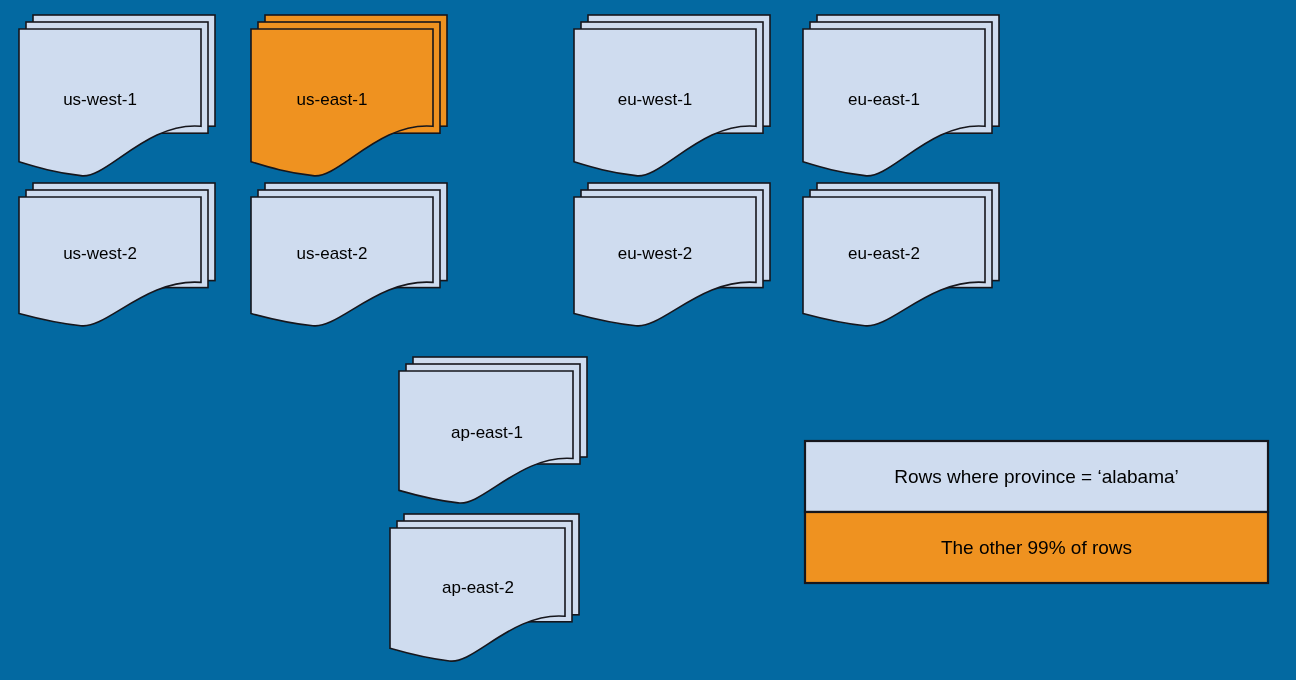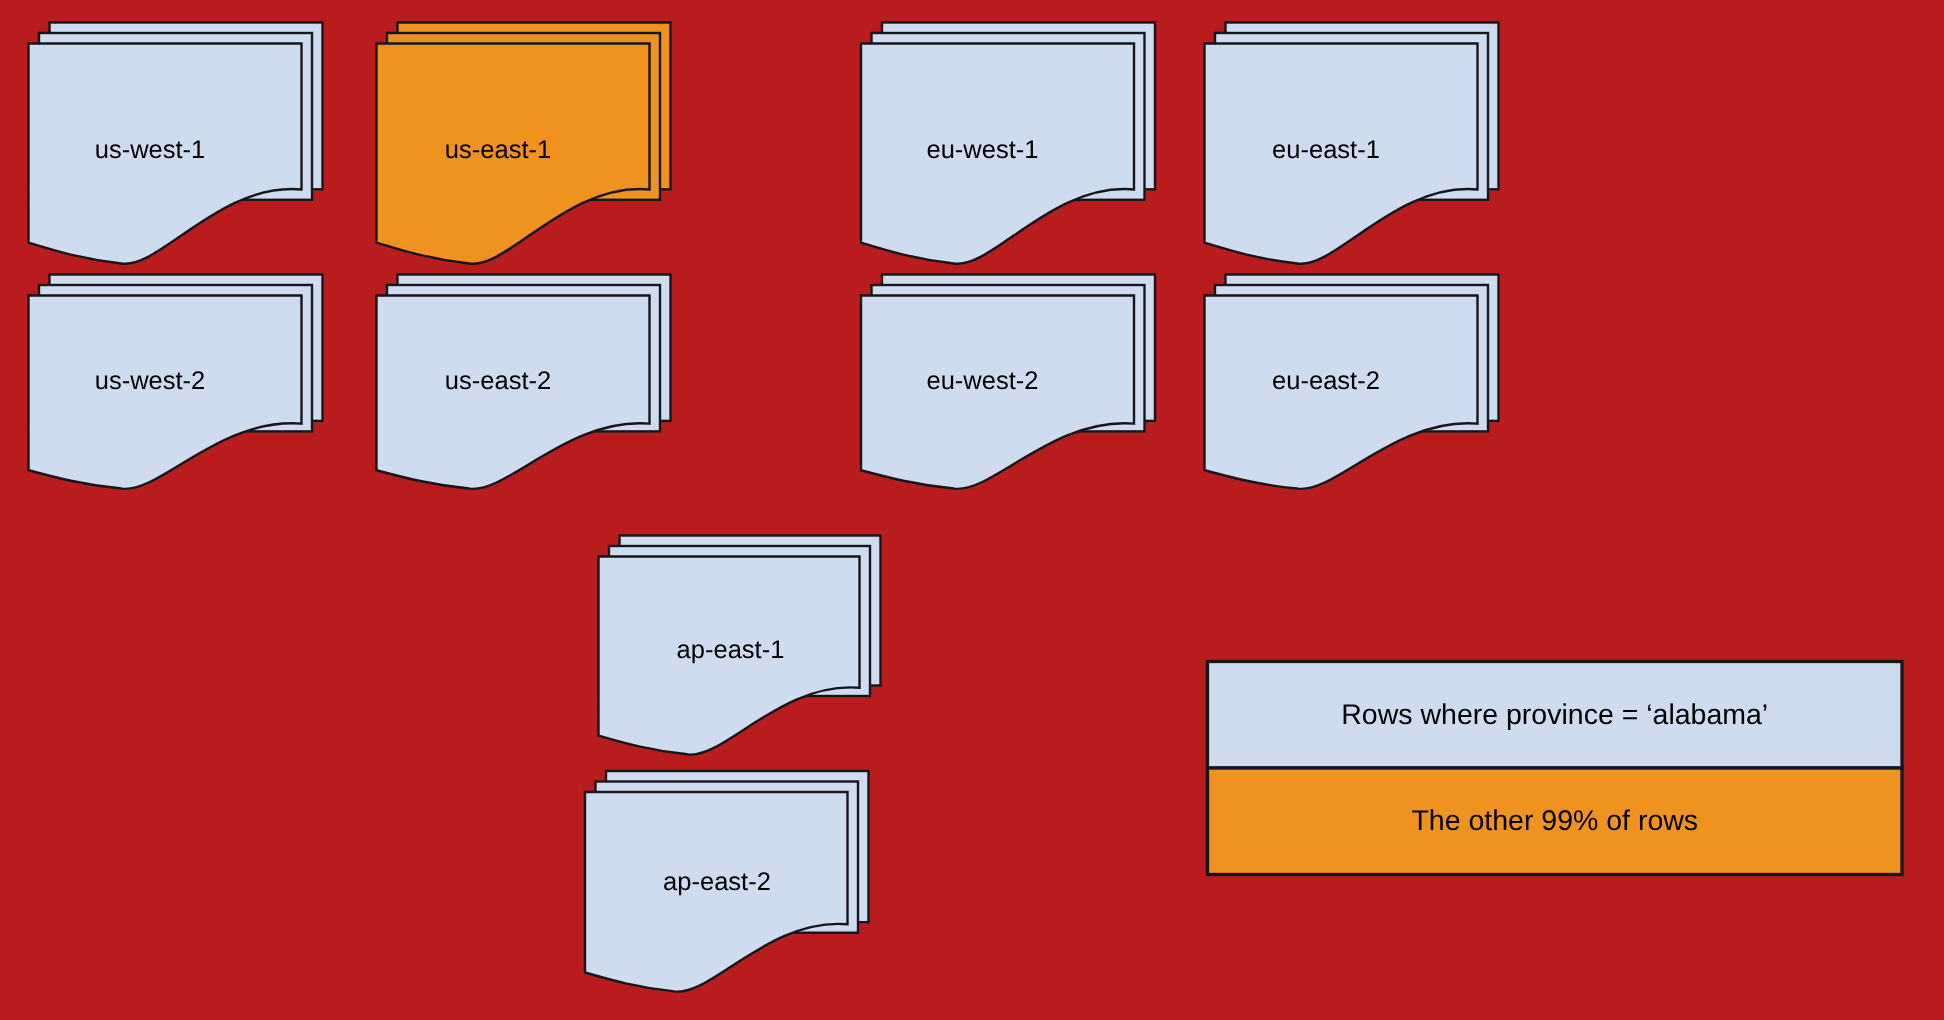--- a/index.html
+++ b/index.html
@@ -10,21 +10,21 @@
   body {
     width: 1296px;
     height: 680px;
     font-family: "Liberation Sans", sans-serif;
     overflow: hidden;
   }
   #canvas {
     position: relative;
     width: 1296px;
     height: 680px;
-    background: #b91c1c;
+    background: #0369a1;
   }
   svg.diagram {
     position: absolute;
     left: 0;
     top: 0;
     width: 1296px;
     height: 680px;
   }
   .doc-shape {
     stroke: #16161c;

